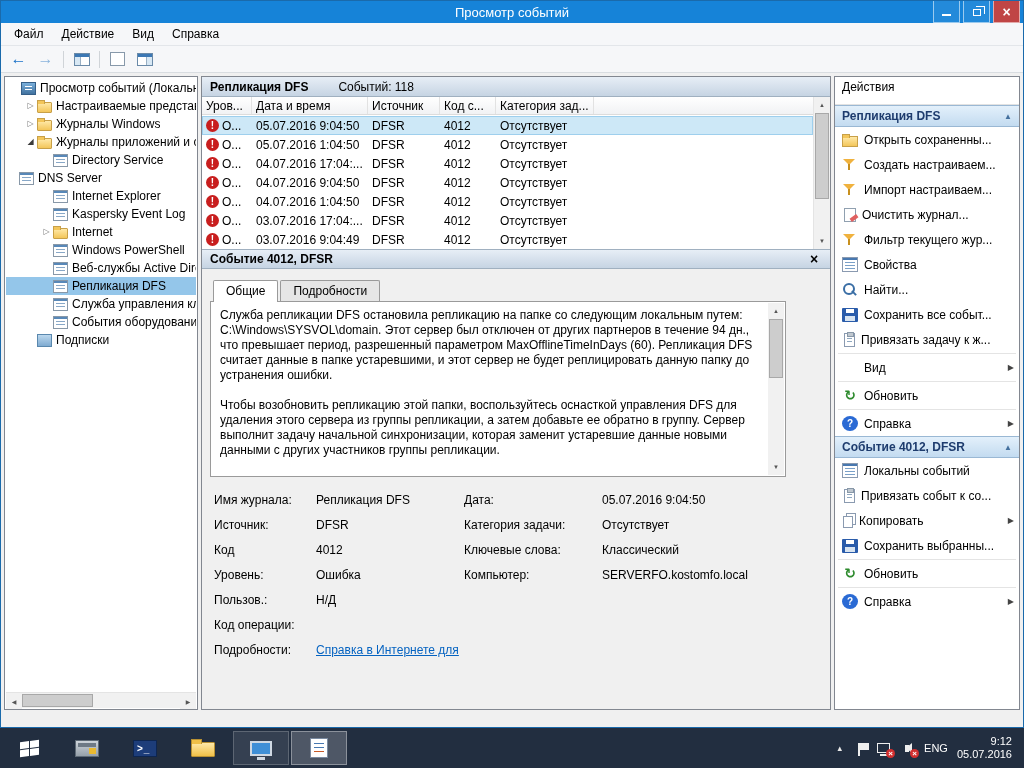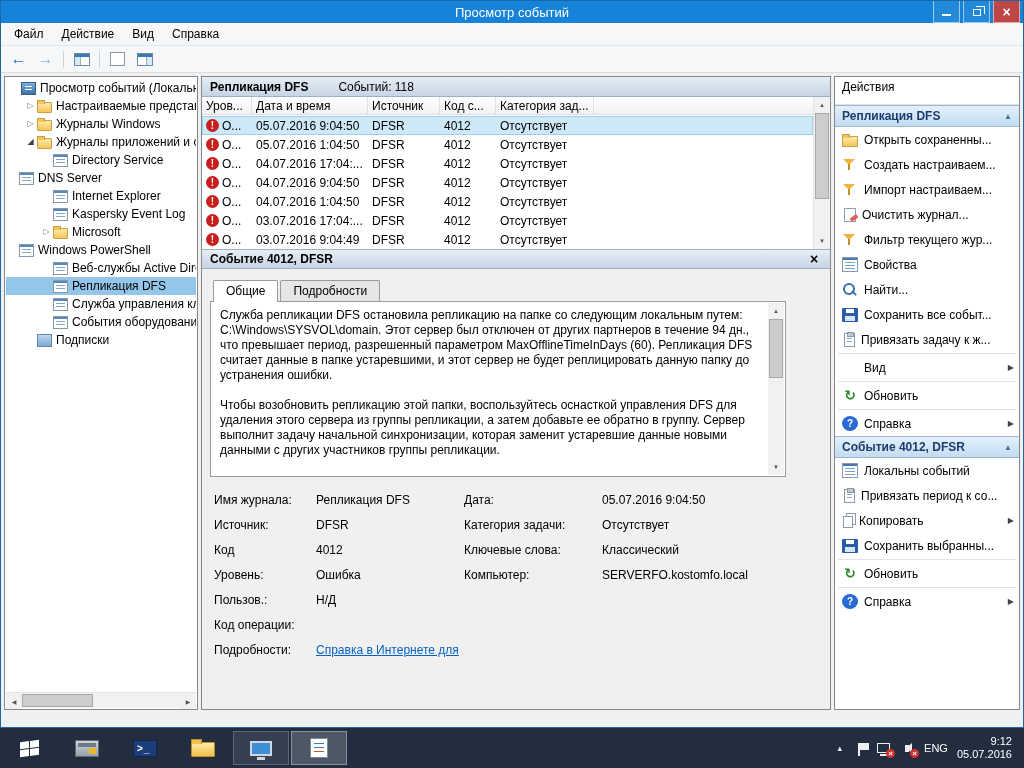--- a/index.html
+++ b/index.html
@@ -241,23 +241,23 @@
               <span class="tlabel">Internet Explorer</span>
             </div>
             <div class="trow" style="padding-left: 34px;">
               <span class="expander"></span>
               <span class="ticon log"></span>
               <span class="tlabel">Kaspersky Event Log</span>
             </div>
             <div class="trow" style="padding-left: 34px;">
               <span class="expander">▷</span>
               <span class="ticon folder"></span>
-              <span class="tlabel">Microsoft</span>
-            </div>
-            <div class="trow" style="">
+              <span class="tlabel">Internet</span>
+            </div>
+            <div class="trow" style="padding-left: 34px;">
               <span class="expander"></span>
               <span class="ticon log"></span>
               <span class="tlabel">Windows PowerShell</span>
             </div>
             <div class="trow" style="padding-left: 34px;">
               <span class="expander"></span>
               <span class="ticon log"></span>
               <span class="tlabel">Веб-службы Active Direc...</span>
             </div>
             <div class="trow sel" style="padding-left: 34px;">
@@ -496,21 +496,21 @@
             <div class="asec">
               <span class="asec-t">Событие 4012, DFSR</span>
               <span class="asec-ch">▲</span>
             </div>
             <div class="aitem">
               <span class="aicon i-properties"></span>
               <span class="albl">Локальны событий</span>
             </div>
             <div class="aitem">
               <span class="aicon i-task"></span>
-              <span class="albl">Привязать период к со...</span>
+              <span class="albl">Привязать событ к со...</span>
             </div>
             <div class="aitem">
               <span class="aicon i-copy"></span>
               <span class="albl">Копировать</span>
               <span class="asub">▶</span>
             </div>
             <div class="aitem">
               <span class="aicon i-save-selected"></span>
               <span class="albl">Сохранить выбранны...</span>
             </div>

